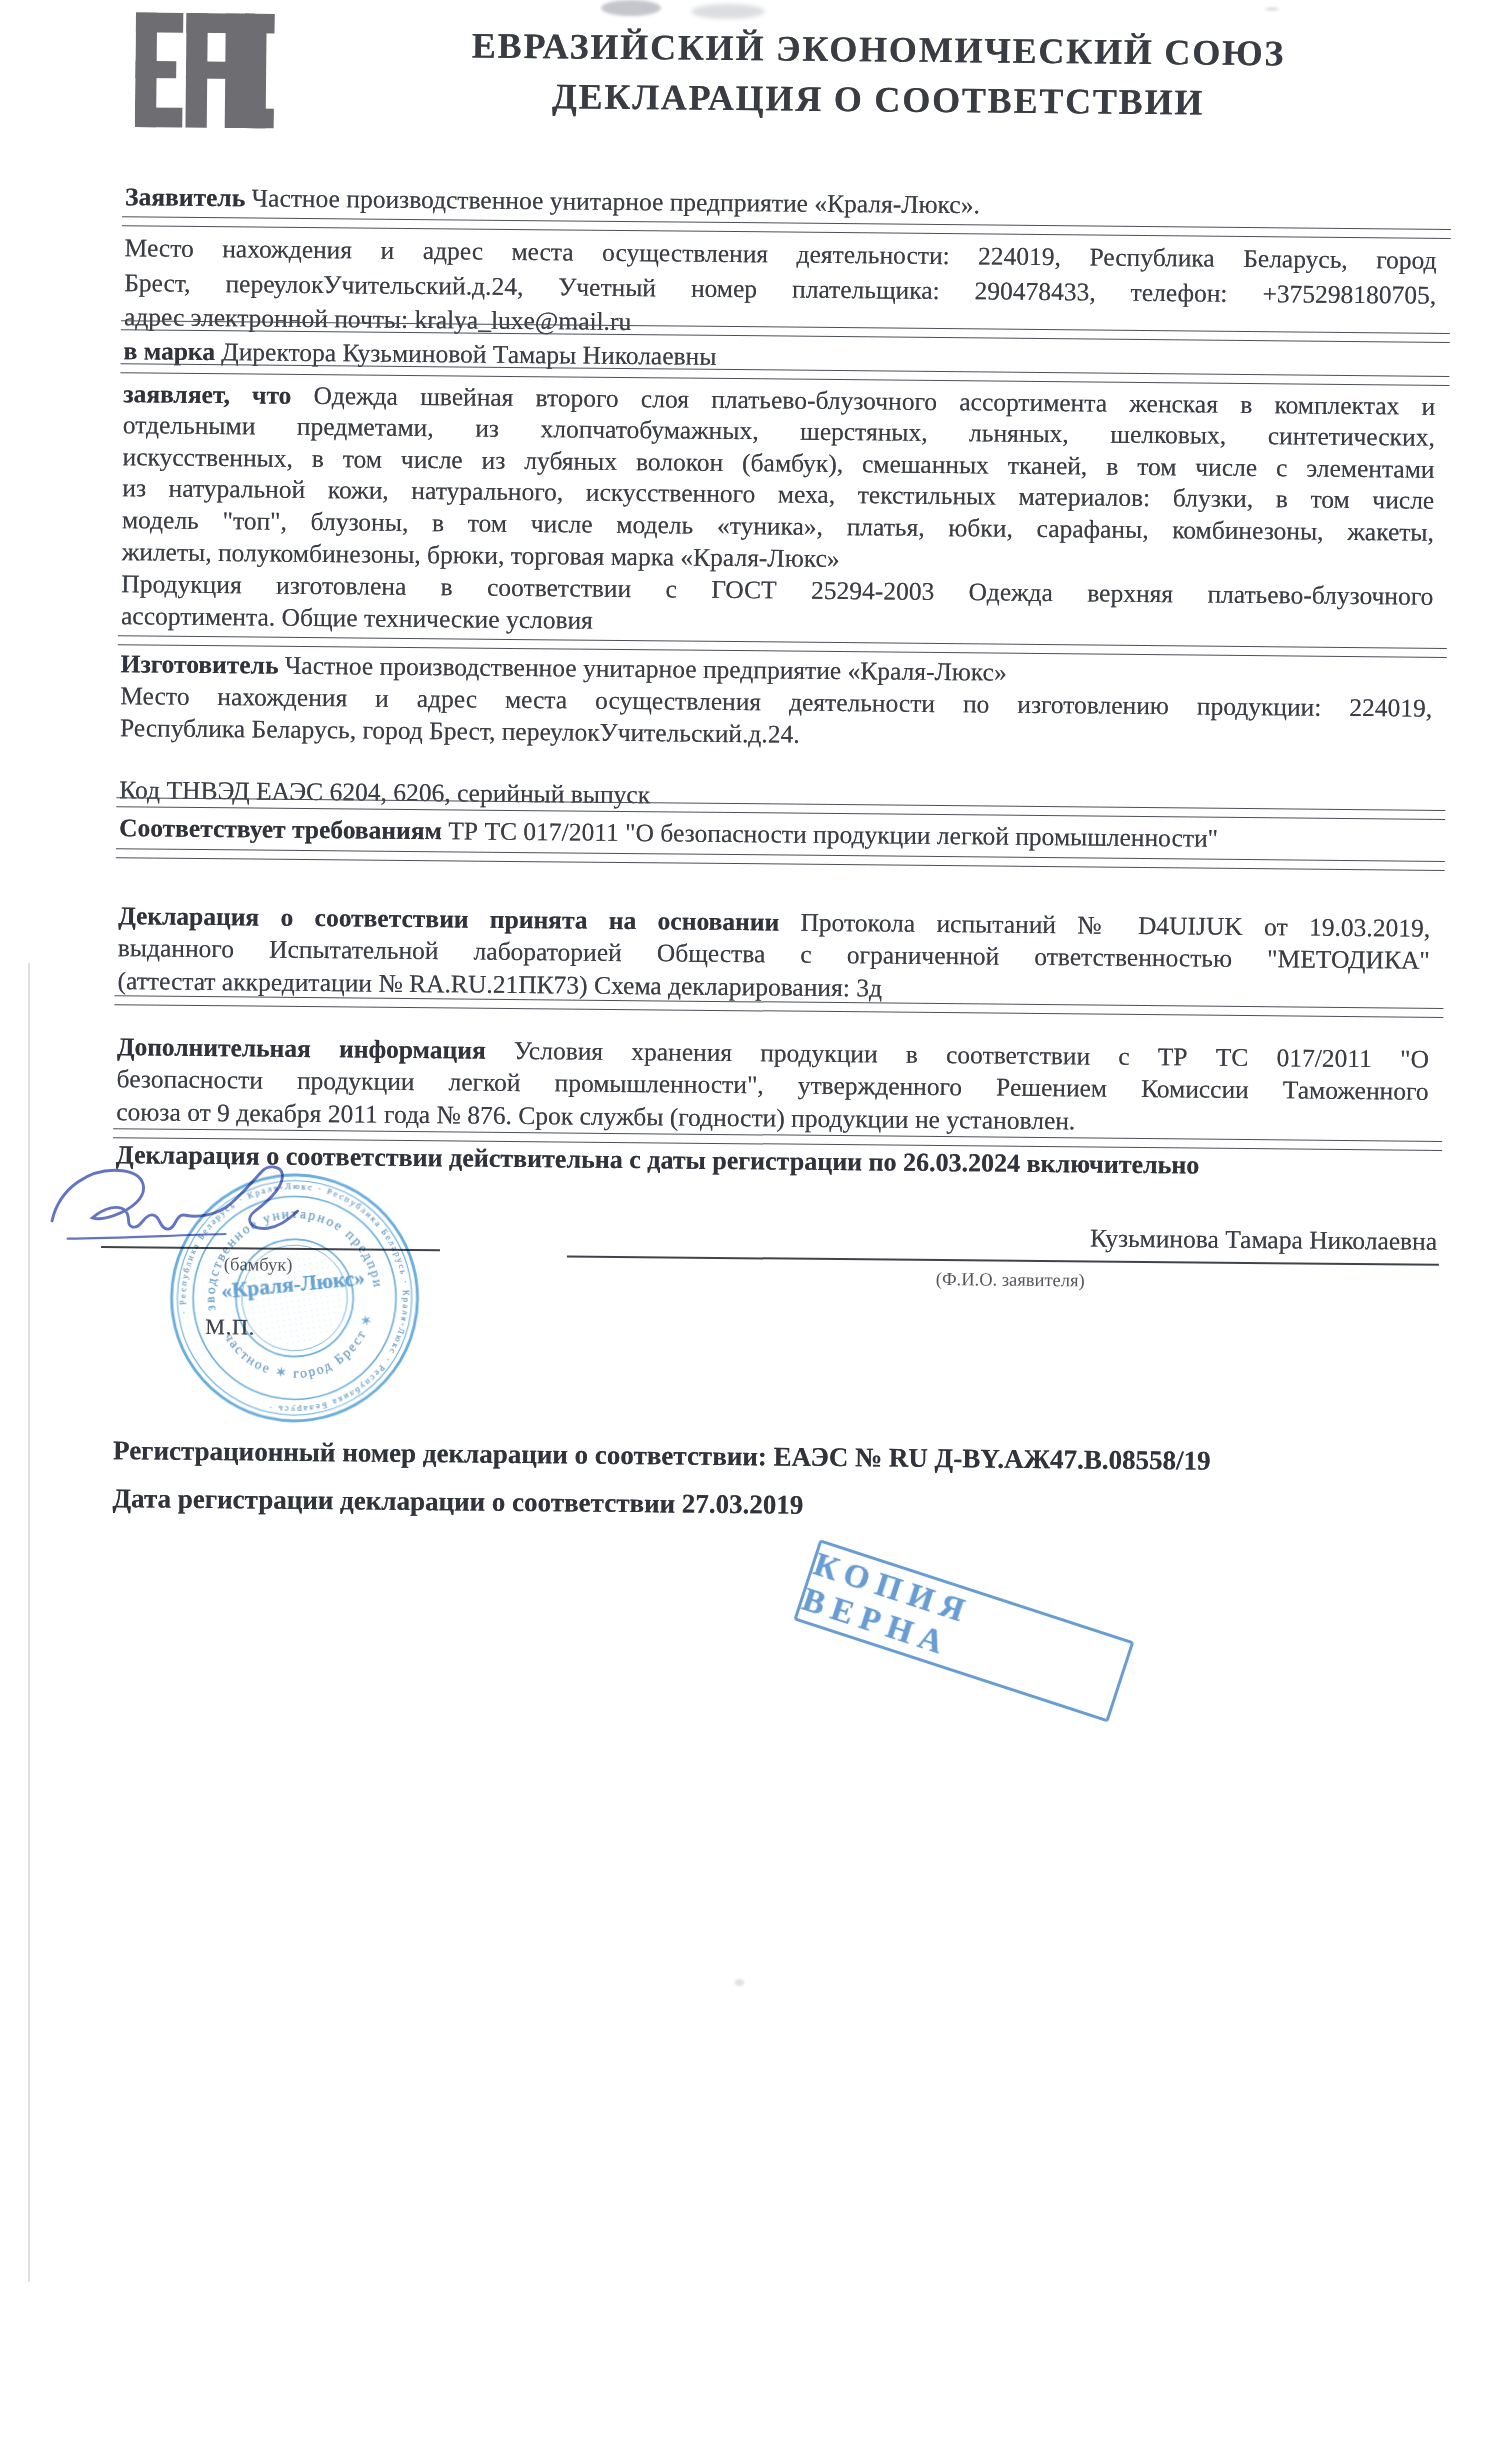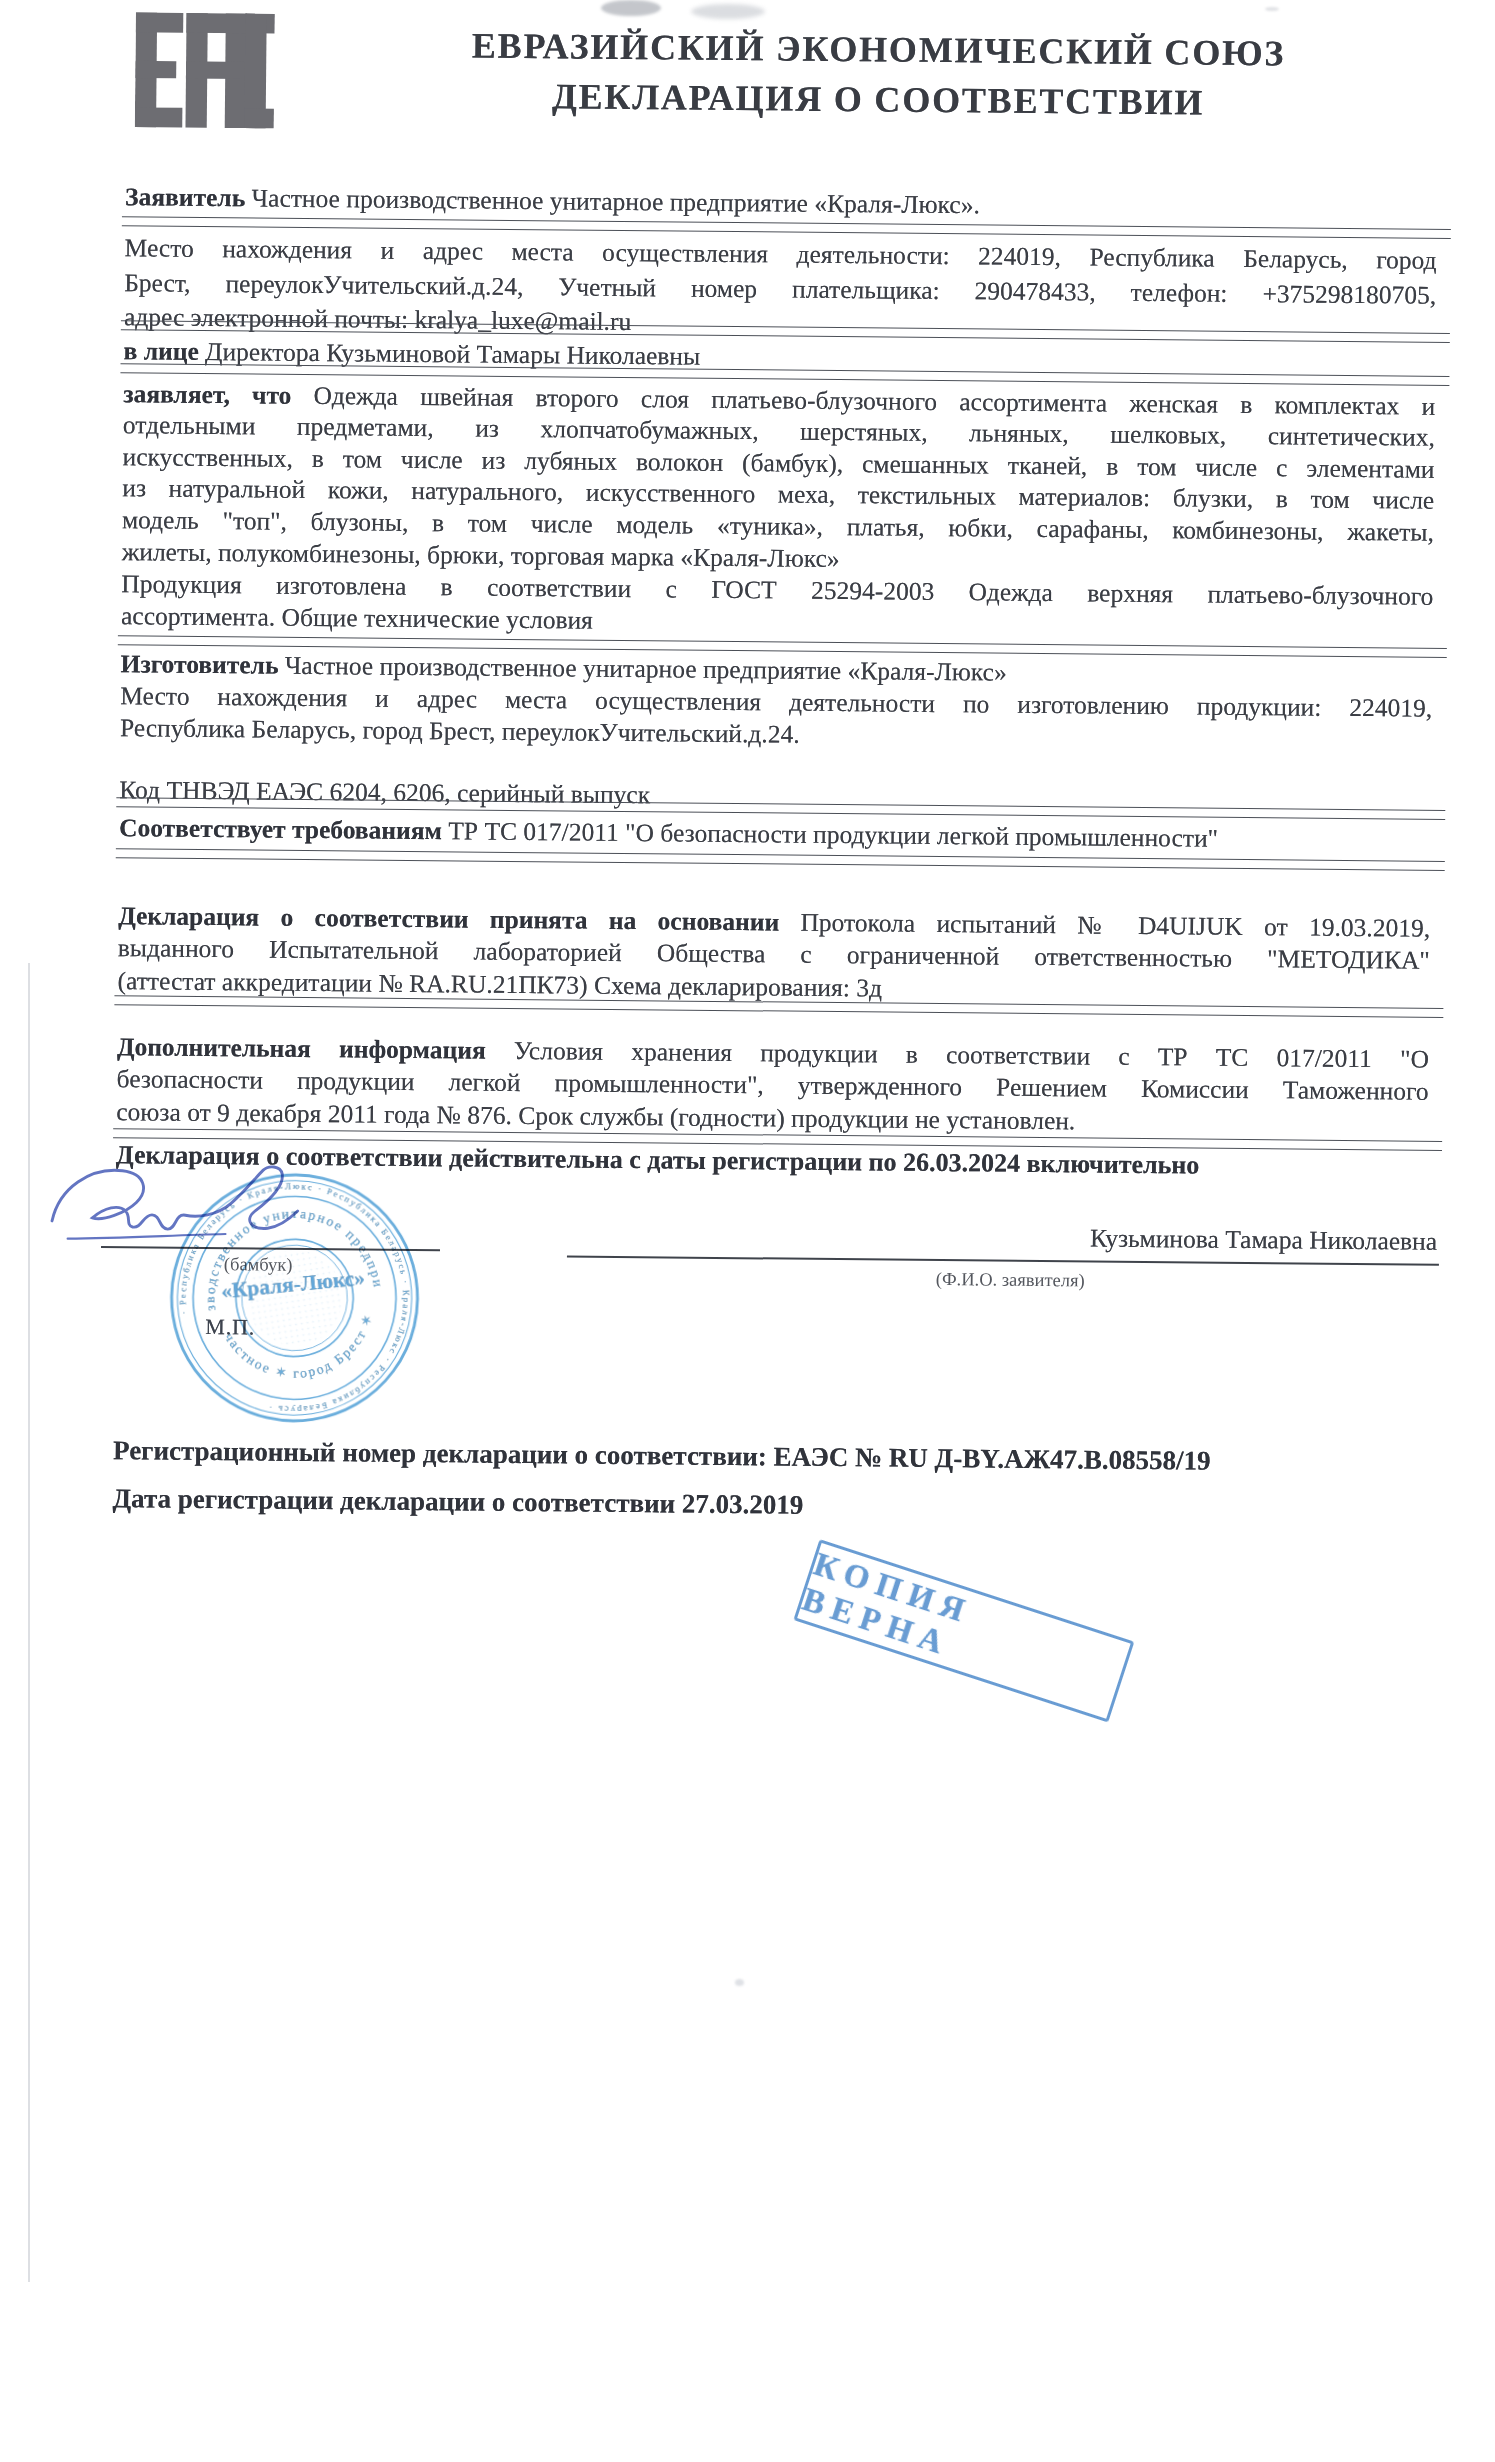--- a/index.html
+++ b/index.html
@@ -95,21 +95,21 @@
       <span>Частное производственное унитарное предприятие «Краля-Люкс».</span>
     </div>
     <div class="rule" style="top:215px"></div>
 
     <div class="line jl" style="top:230px">Место нахождения и адрес места осуществления деятельности: 224019, Республика Беларусь, город</div>
     <div class="line jl" style="top:265px">Брест, переулокУчительский.д.24, Учетный номер плательщика: 290478433, телефон: +375298180705,</div>
     <div class="line" style="top:299px">адрес электронной почты: kralya_luxe@mail.ru</div>
     <div class="rule" style="top:319px"></div>
 
     <div class="line" style="top:333px">
-      <span class="b">в лице</span>
+      <span class="b">в марка</span>
       <span>Директора Кузьминовой Тамары Николаевны</span>
     </div>
     <div class="rule" style="top:362px"></div>
 
     <div class="line jl" style="top:376px">
       <span class="b">заявляет, что</span>
       <span>Одежда швейная второго слоя платьево-блузочного ассортимента женская в комплектах и</span>
     </div>
     <div class="line jl" style="top:407px">отдельными предметами, из хлопчатобумажных, шерстяных, льняных, шелковых, синтетических,</div>
     <div class="line jl" style="top:439px">искусственных, в том числе из лубяных волокон (бамбук), смешанных тканей, в том числе с элементами</div>

